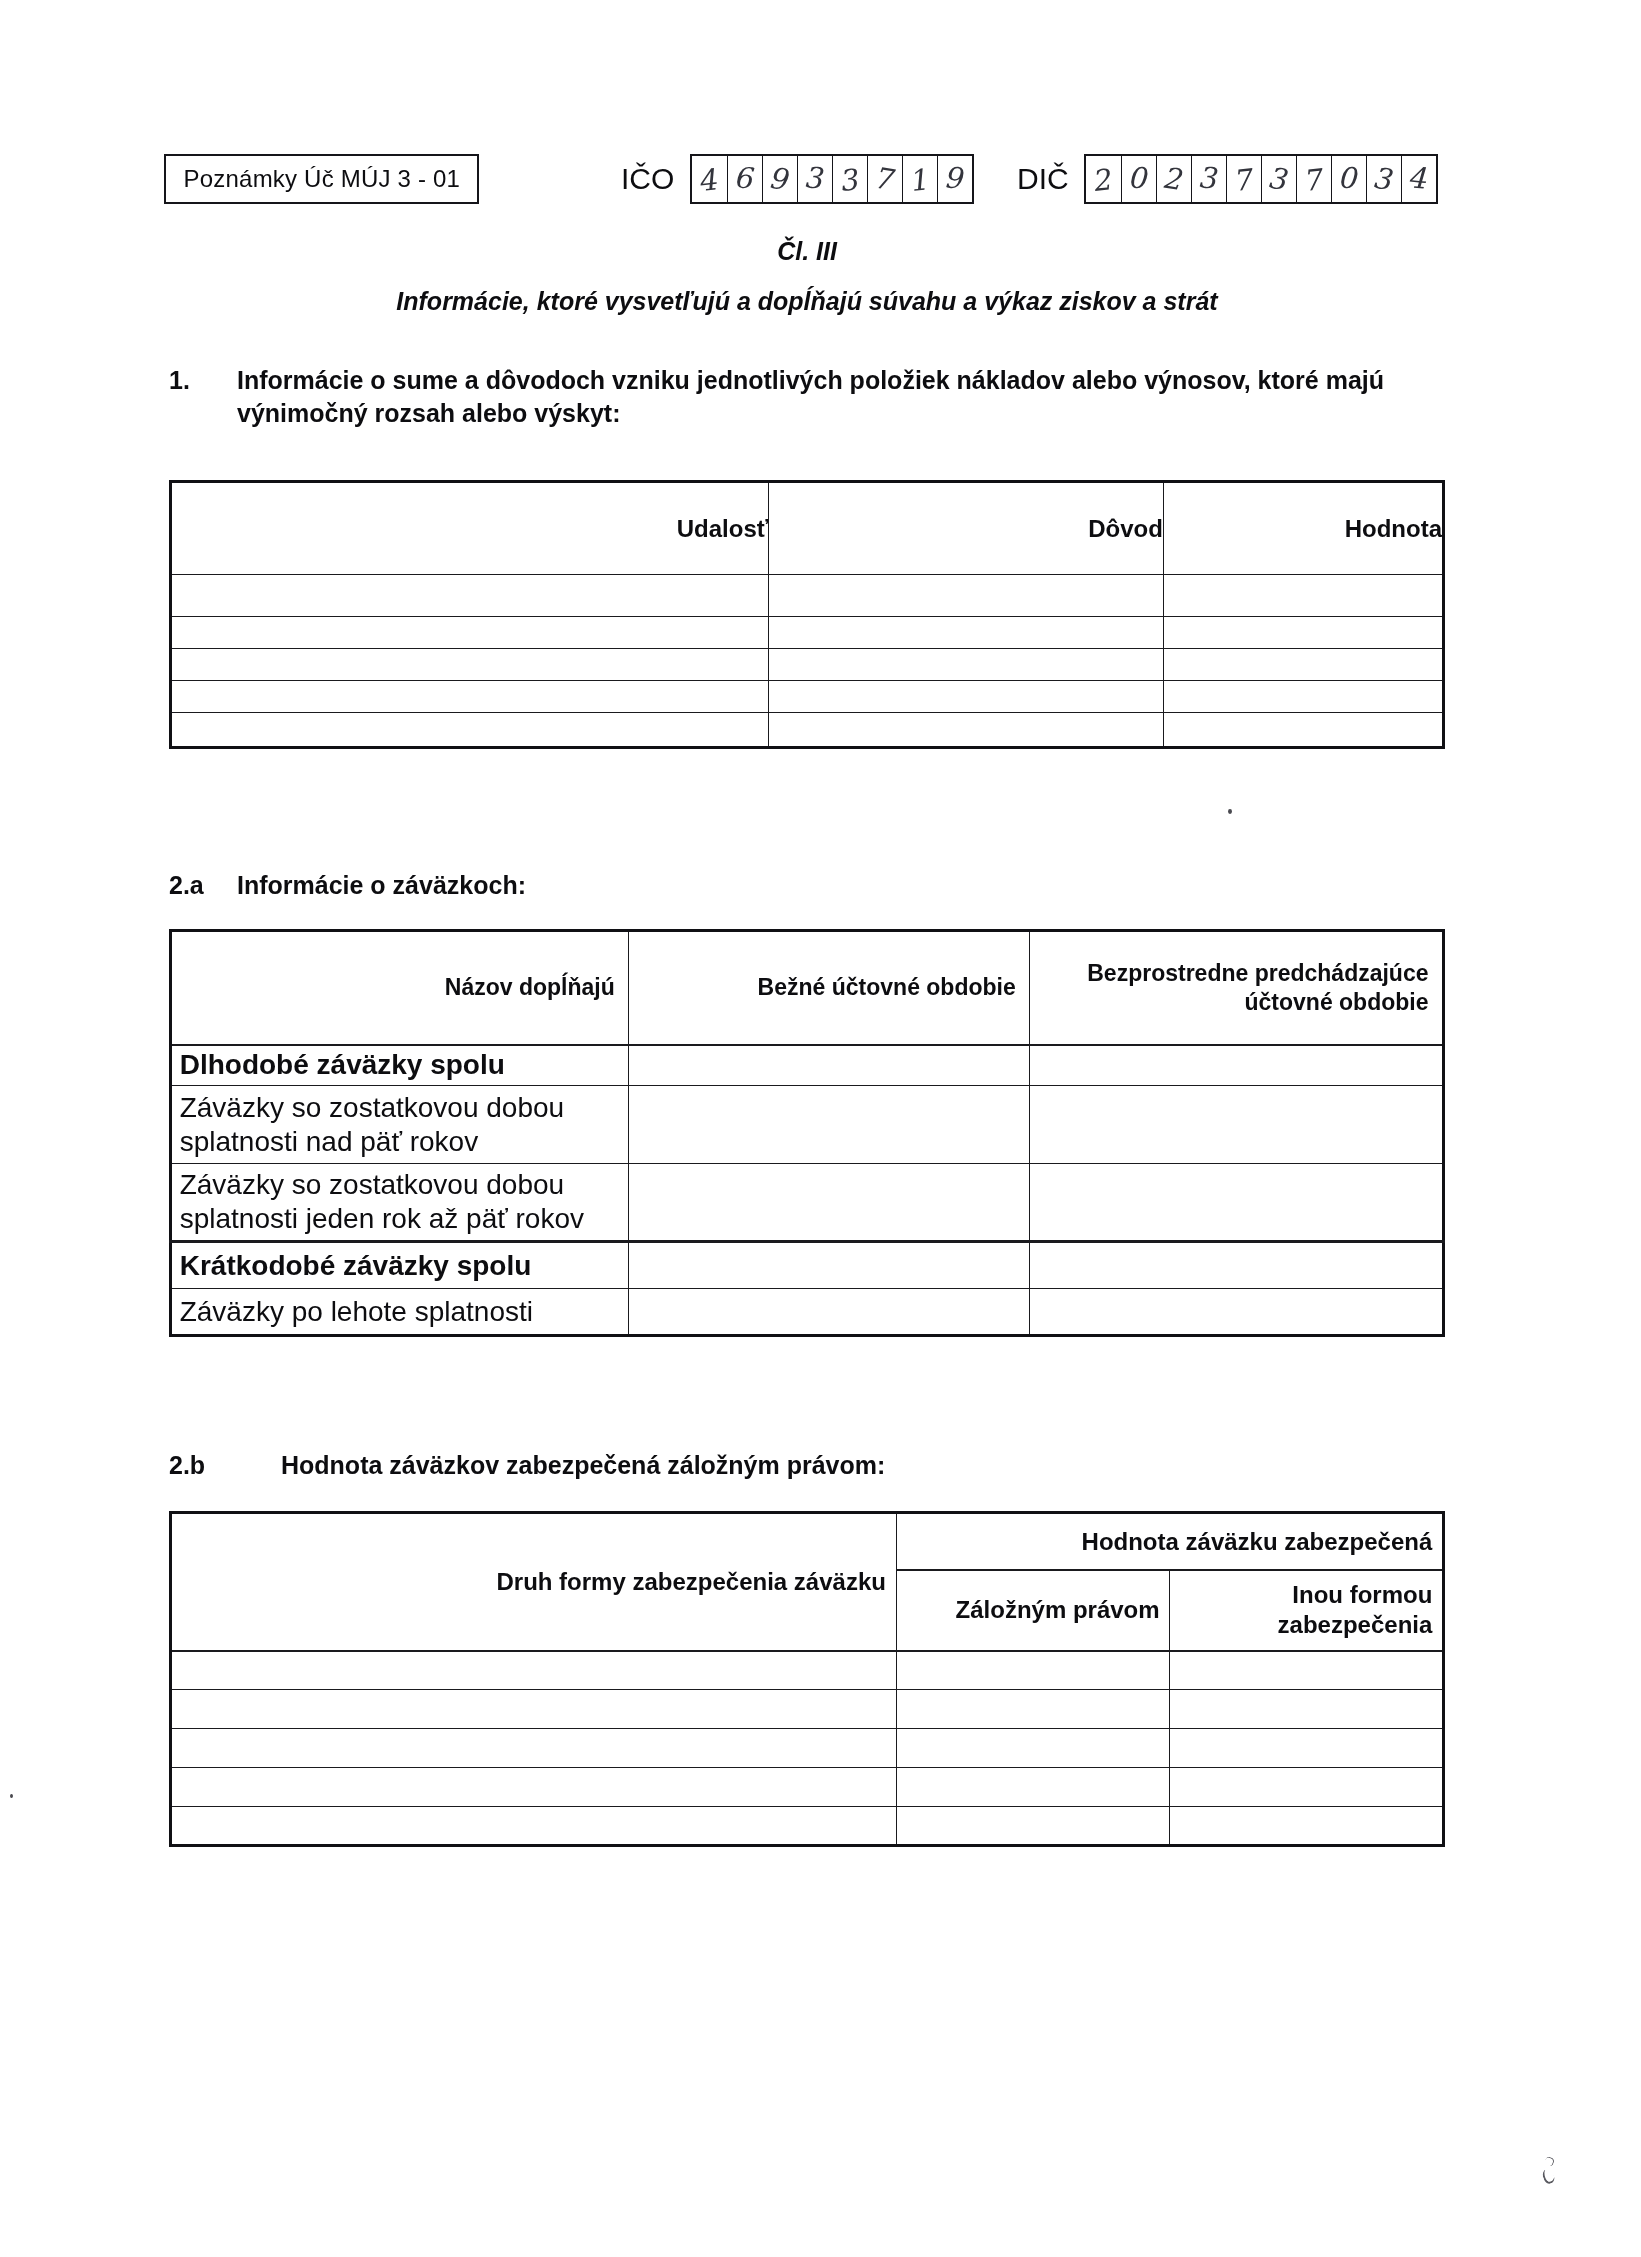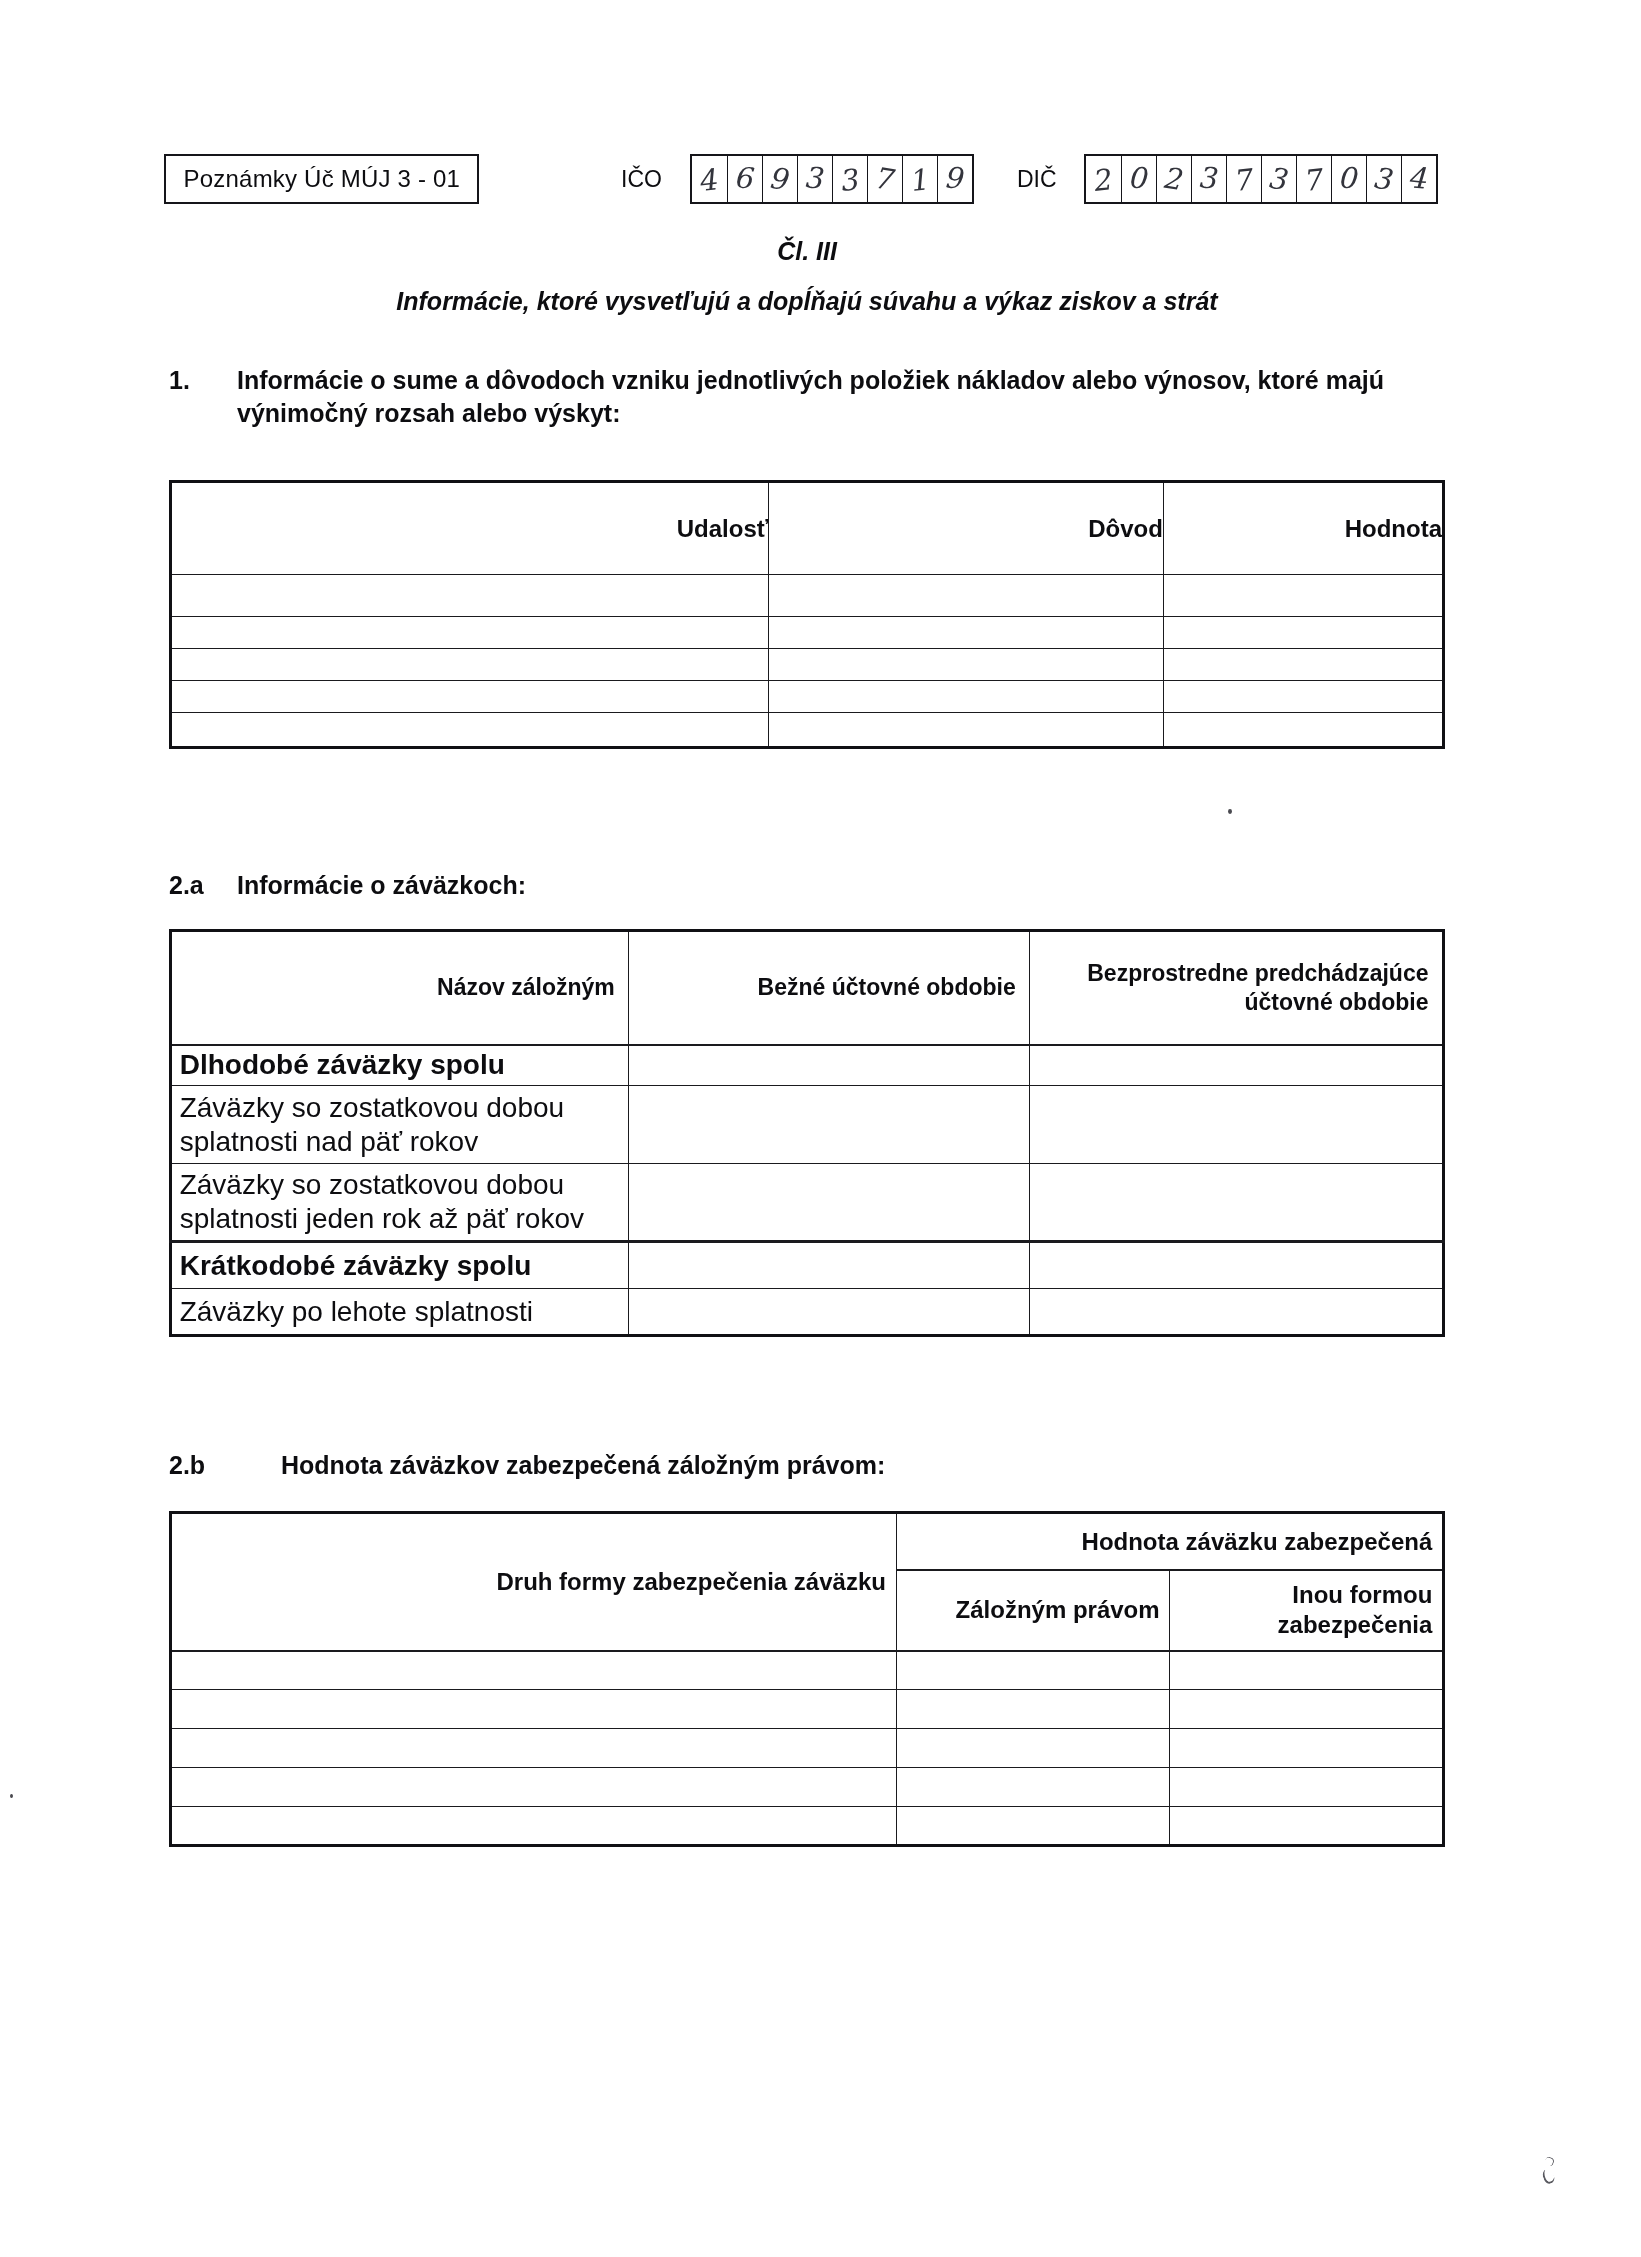--- a/index.html
+++ b/index.html
@@ -10,21 +10,21 @@
   }
   .content { position:absolute; left:169px; top:0; width:1276px; }
 
   
   .top-row { position:relative; height:54px; margin-top:154px; }
   .form-code-box {
     position:absolute; left:-4.8px; top:0; height:50px; padding:0 17.4px;
     border:2.4px solid #15151a; display:flex; align-items:center;
     font-size:24px; letter-spacing:0.2px; white-space:nowrap;
   }
-  .id-label { position:absolute; top:0; height:50px; display:flex; align-items:center; font-size:23px; }
+  .id-label { position:absolute; top:0; height:50px; display:flex; align-items:center; font-size:30px; }
   .ico-label { left:452px; }
   .dic-label { left:848px; }
   .digit-row { position:absolute; top:0; display:flex; border:2.4px solid #15151a; height:50px; background:#fff; }
   .ico-boxes { left:521px; }
   .dic-boxes { left:915px; }
   .digit-cell {
     width:35px; display:flex; align-items:center; justify-content:center;
     border-left:1.9px solid #15151a;
   }
   .digit-cell:first-child { border-left:none; }
@@ -225,21 +225,21 @@
   </div>
 
   <table class="t2">
     <colgroup>
         <col style="width:36%">
         <col style="width:31.5%">
         <col style="width:32.5%">
       </colgroup>
     <thead>
       <tr>
-        <th>Názov záložným</th>
+        <th>Názov dopĺňajú</th>
         <th>Bežné účtovné obdobie</th>
         <th>Bezprostredne predchádzajúce účtovné obdobie</th>
       </tr>
     </thead>
     <tbody>
       <tr class="rh0">
         <td class="lbl bold">Dlhodobé záväzky spolu</td>
         <td></td>
         <td></td>
       </tr>

